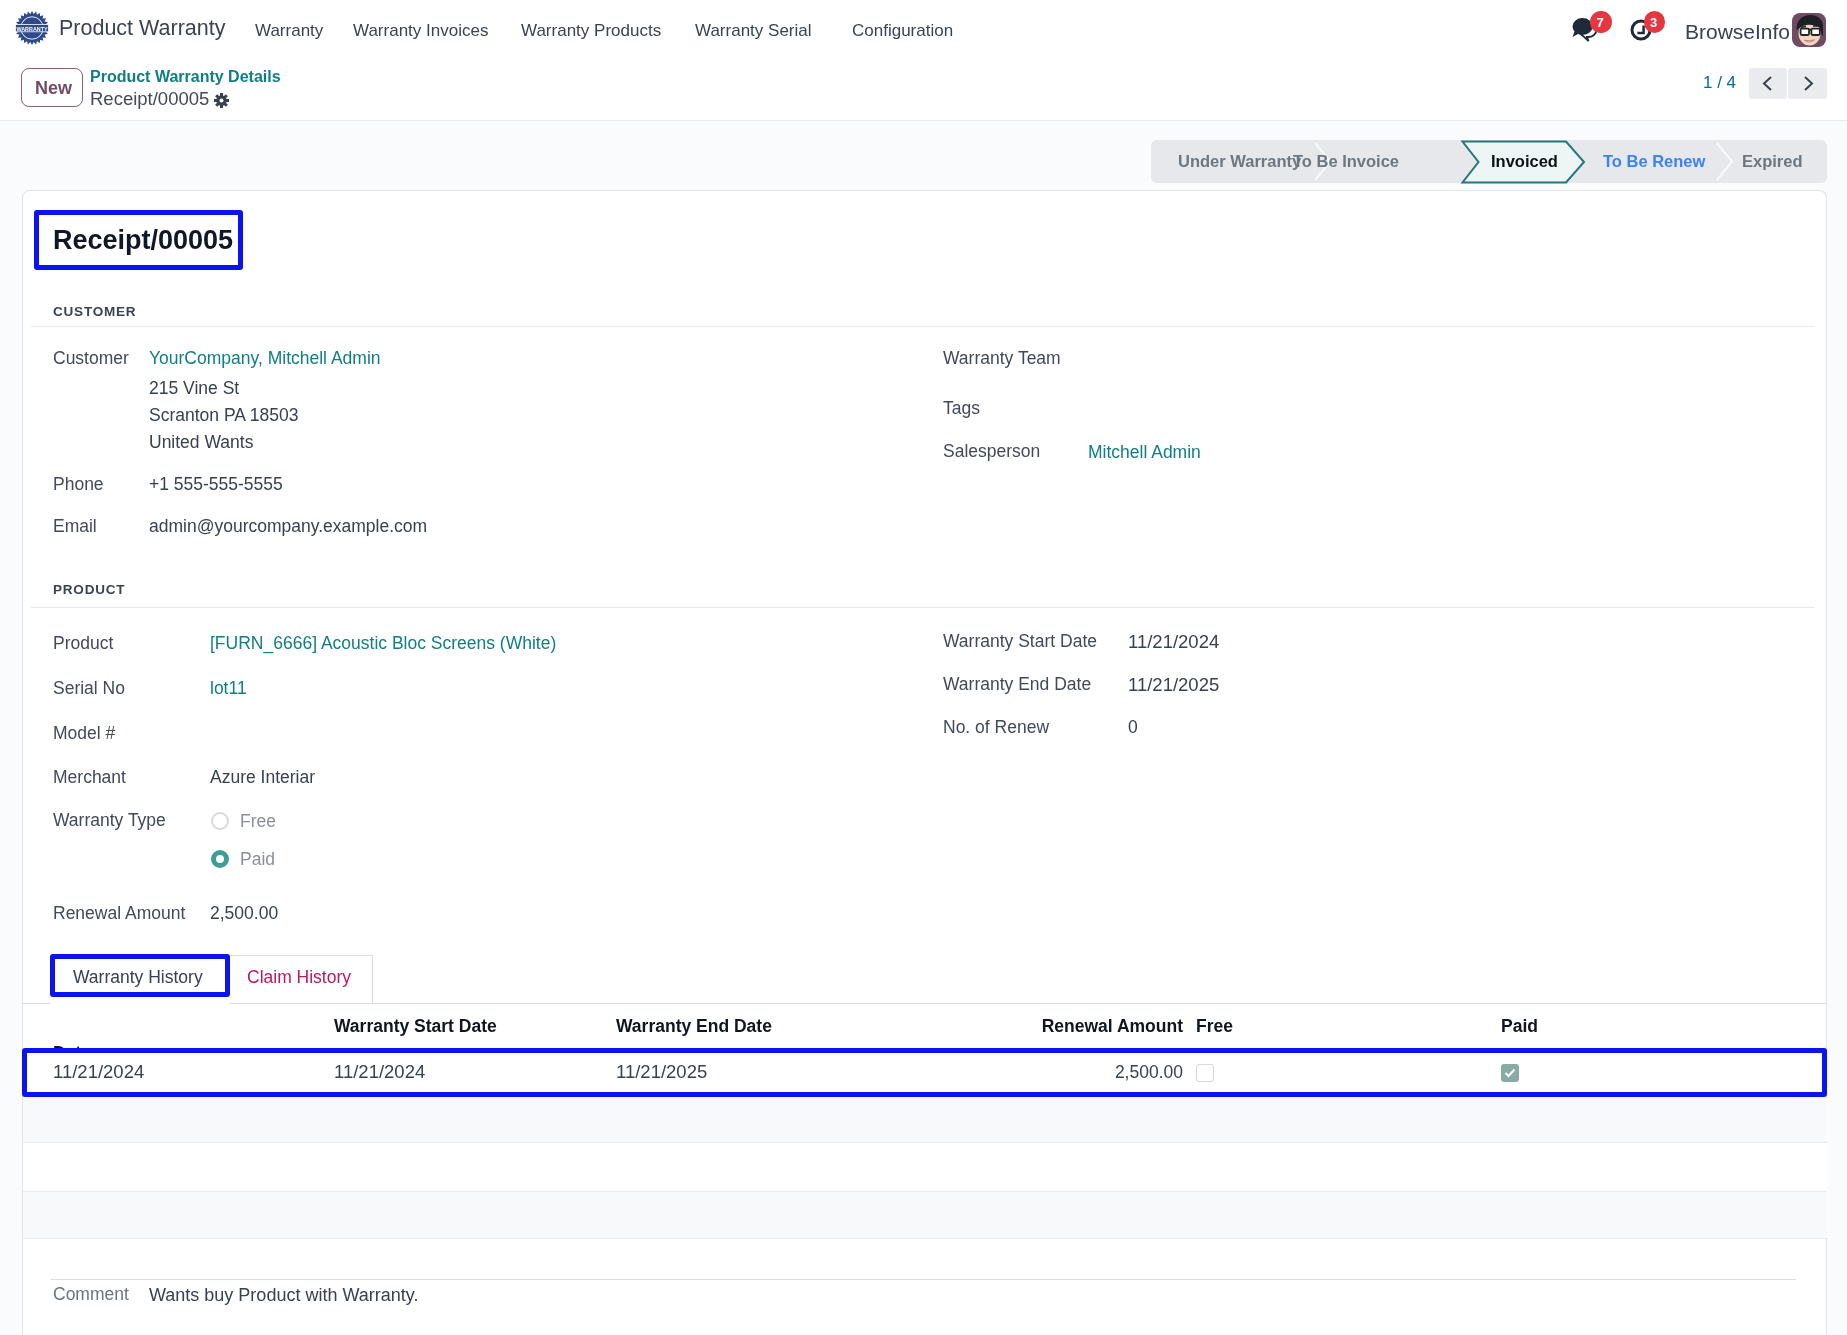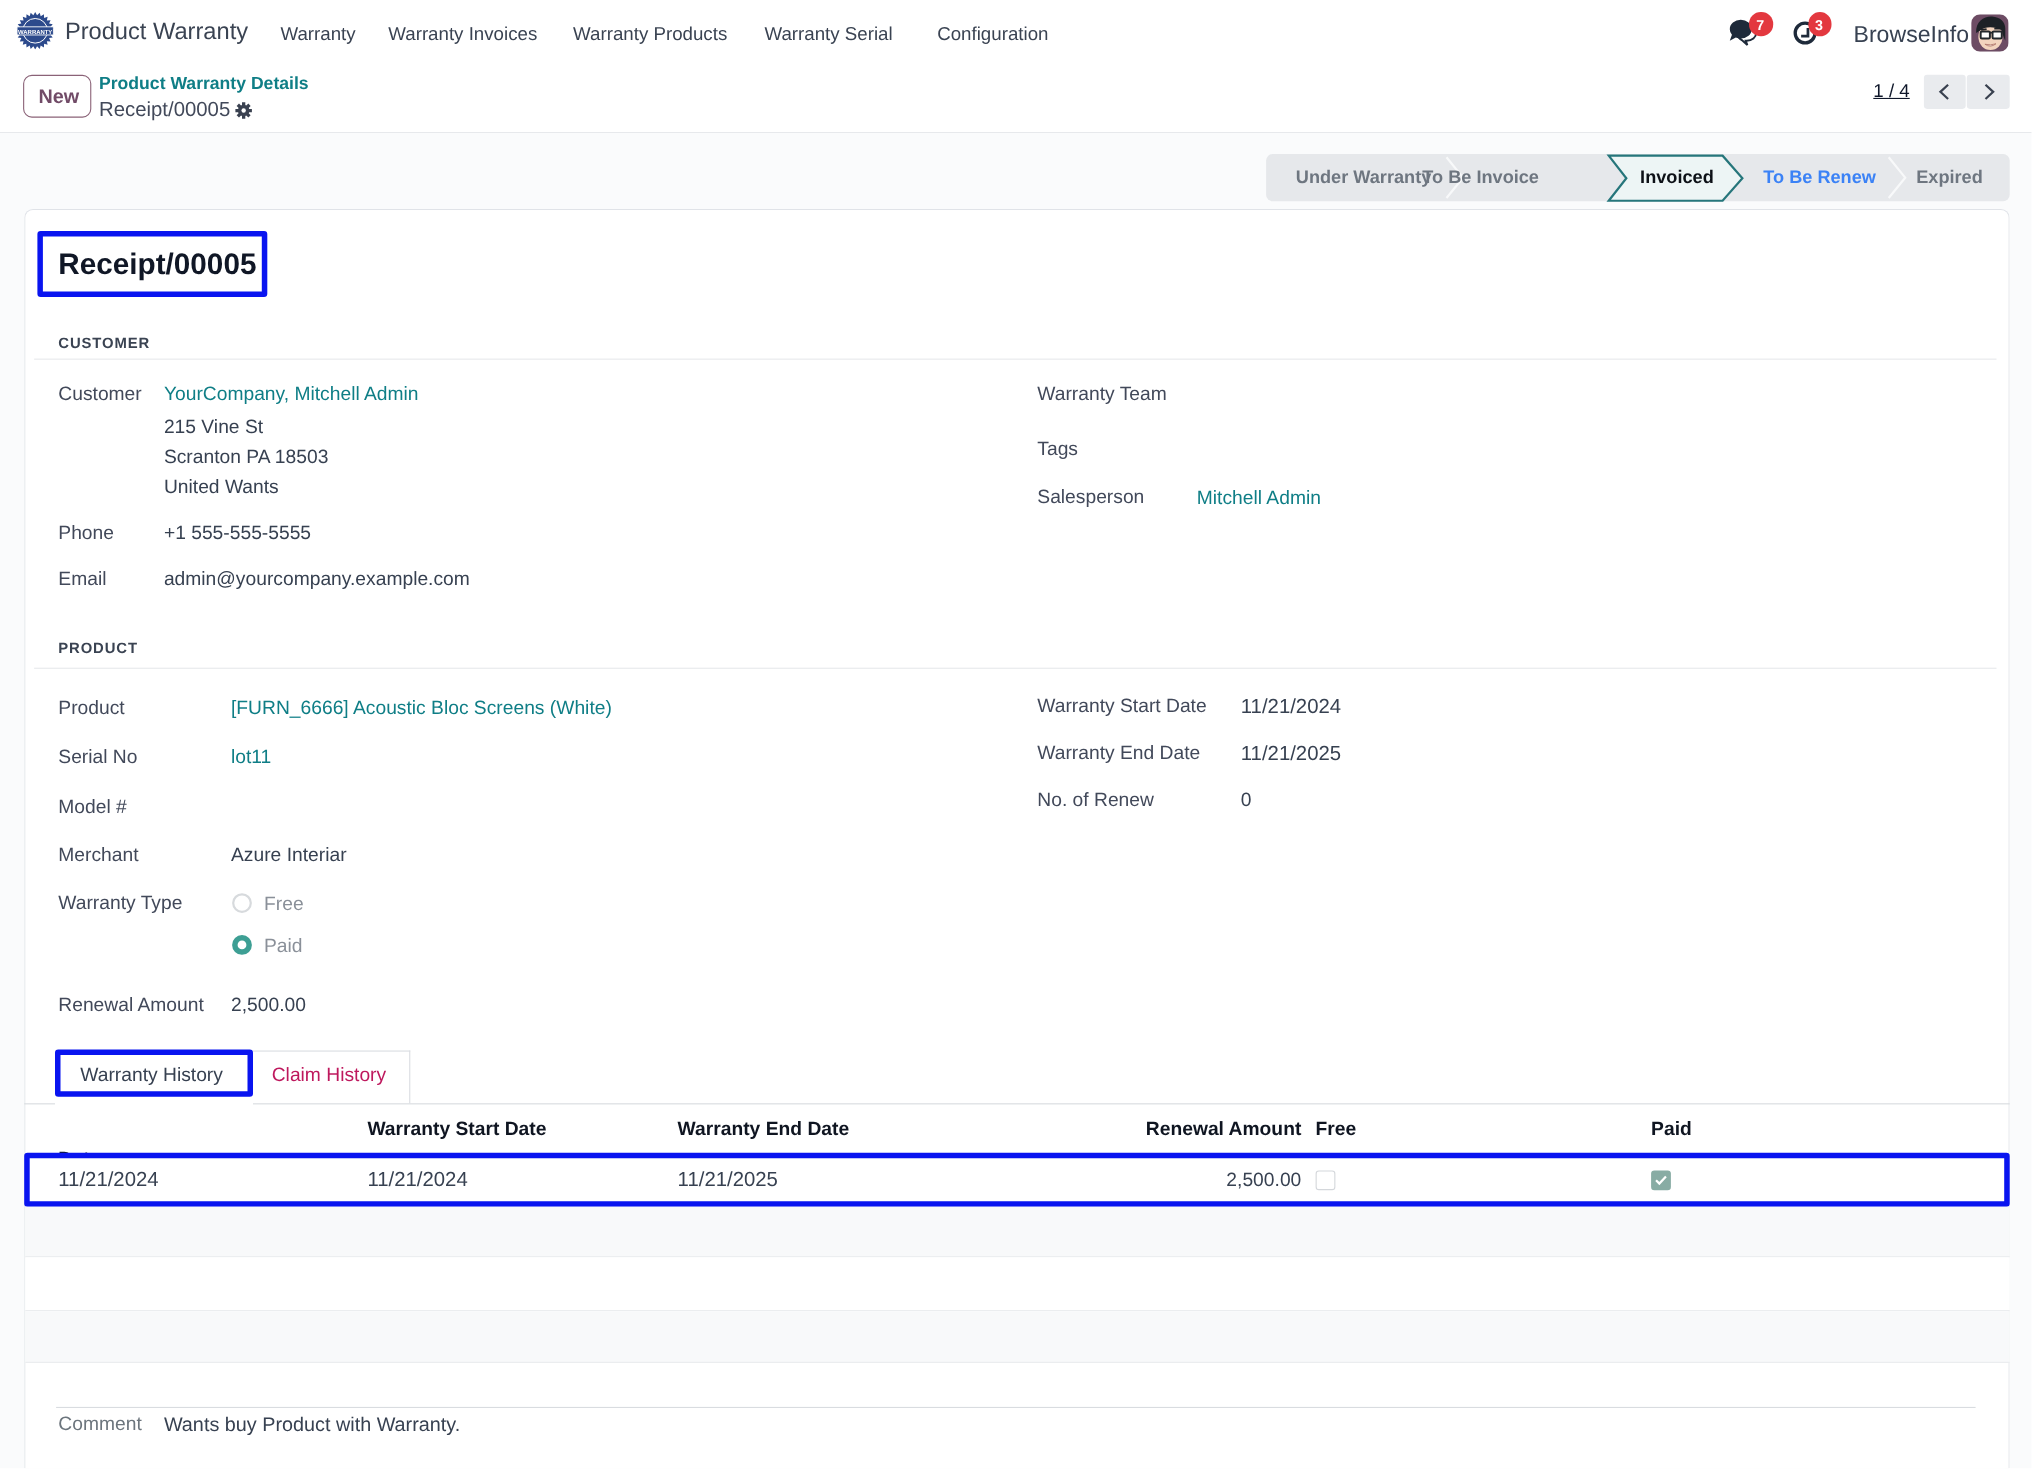--- a/index.html
+++ b/index.html
@@ -72,21 +72,21 @@
 <svg class="abs" style="left:213px;top:92px;" width="17" height="17" viewBox="0 0 17 17">
   <g stroke="#3a4150" stroke-width="3">
     <line x1="8.5" y1="1" x2="8.5" y2="16"></line>
     <line x1="1" y1="8.5" x2="16" y2="8.5"></line>
     <line x1="3.2" y1="3.2" x2="13.8" y2="13.8"></line>
     <line x1="13.8" y1="3.2" x2="3.2" y2="13.8"></line>
   </g>
   <circle cx="8.5" cy="8.5" r="5.2" fill="#3a4150"></circle>
   <circle cx="8.5" cy="8.5" r="2" fill="#ffffff"></circle>
 </svg>
-<div class="txt" style="left:1703px;top:74px;font-size:17px;color:#0f172a;text-decoration:underline;">1 / 4</div>
+<div class="txt" style="left:1703px;top:74px;font-size:17px;color:#0369a1;">1 / 4</div>
 <div class="abs" style="left:1749px;top:68px;width:38px;height:31px;background:#e9ebee;border-radius:3px;"></div>
 <div class="abs" style="left:1788px;top:68px;width:39px;height:31px;background:#e9ebee;border-radius:3px;"></div>
 <svg class="abs" style="left:1760px;top:75px;" width="16" height="17" viewBox="0 0 16 17">
     <path d="M 11 2 L 4 8.5 L 11 15" fill="none" stroke="#39414f" stroke-width="2"></path>
   </svg>
 <svg class="abs" style="left:1800px;top:75px;" width="16" height="17" viewBox="0 0 16 17">
     <path d="M 5 2 L 12 8.5 L 5 15" fill="none" stroke="#39414f" stroke-width="2"></path>
   </svg>
 
 <div class="abs" style="left:0;top:121px;width:1847px;height:1214px;background:#fafbfc;"></div>

